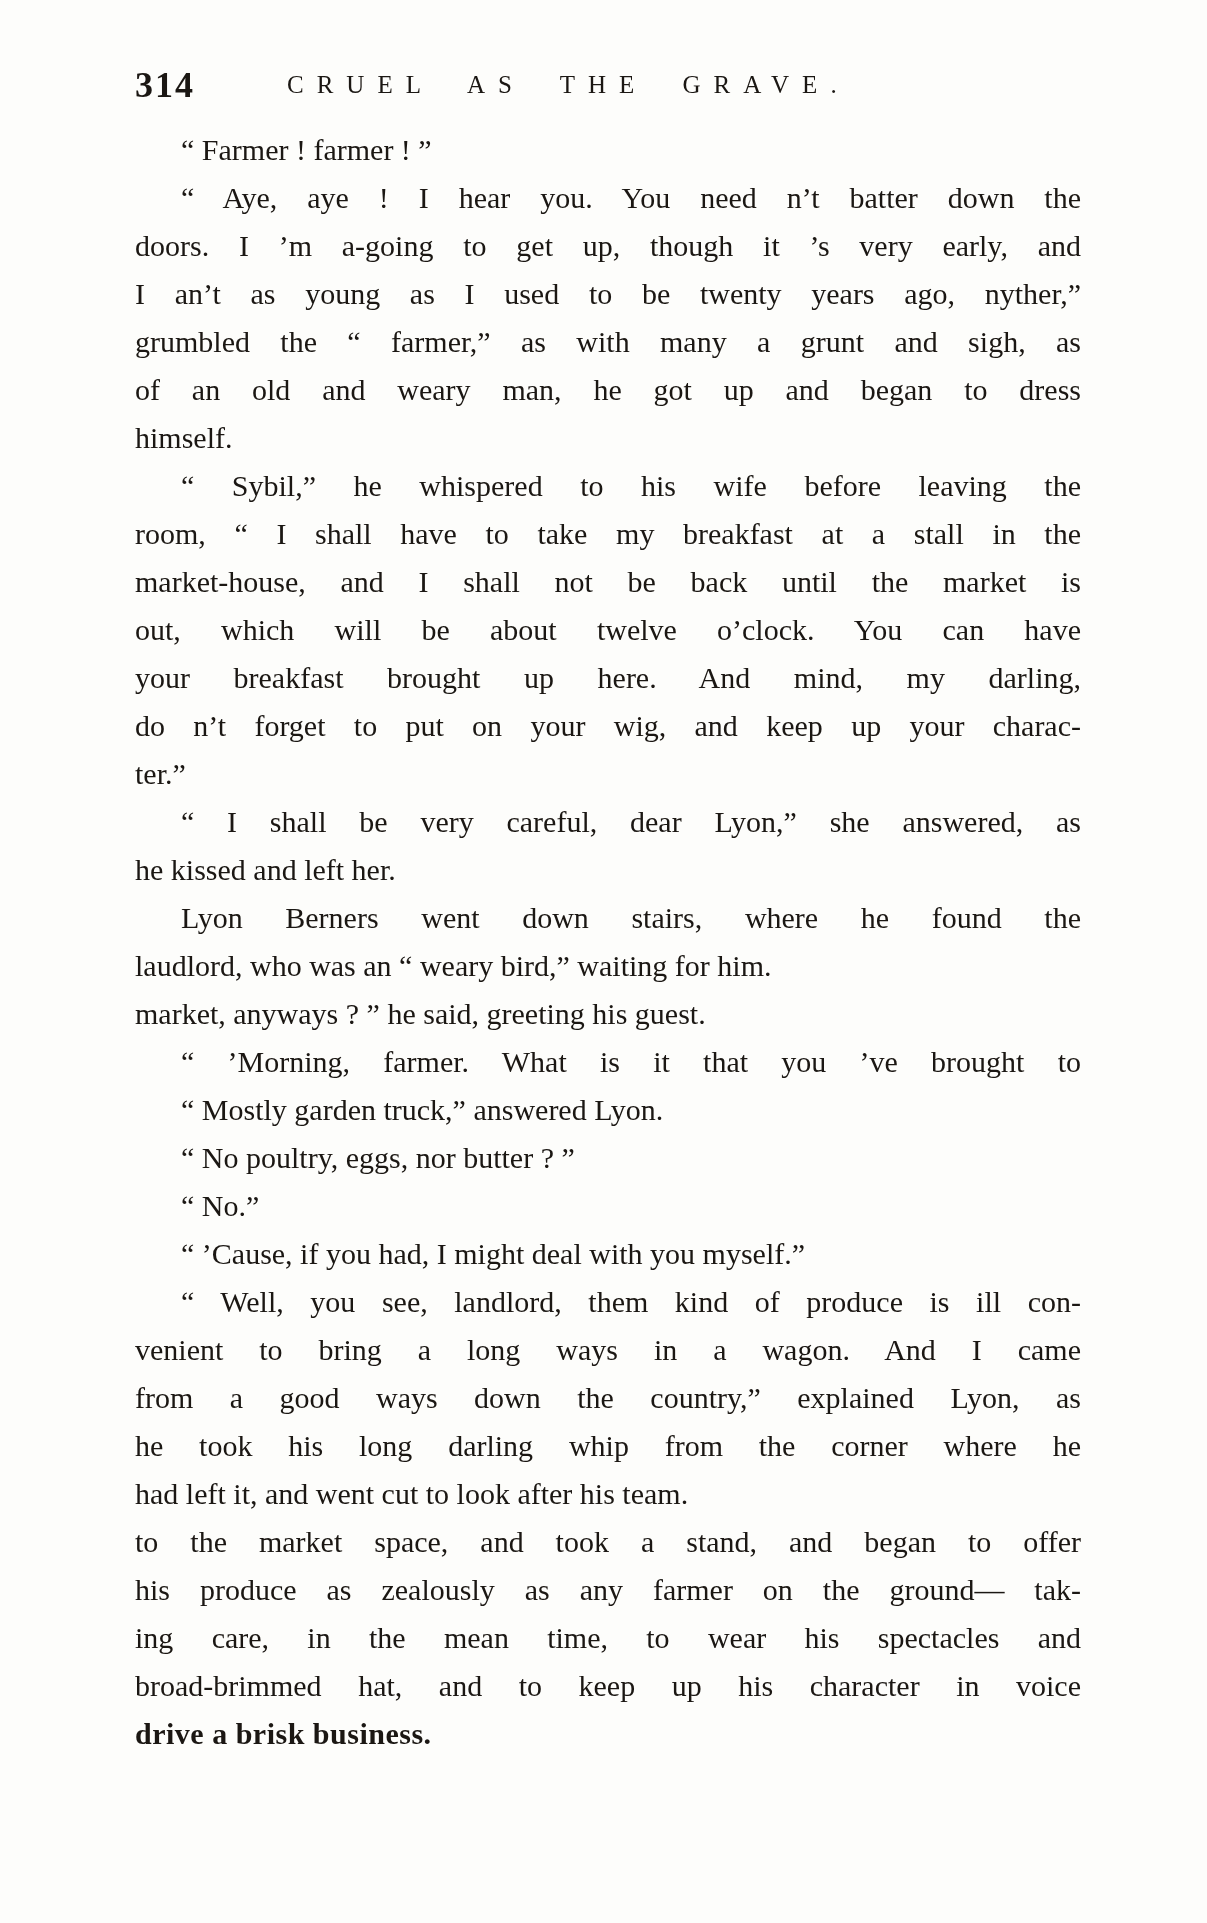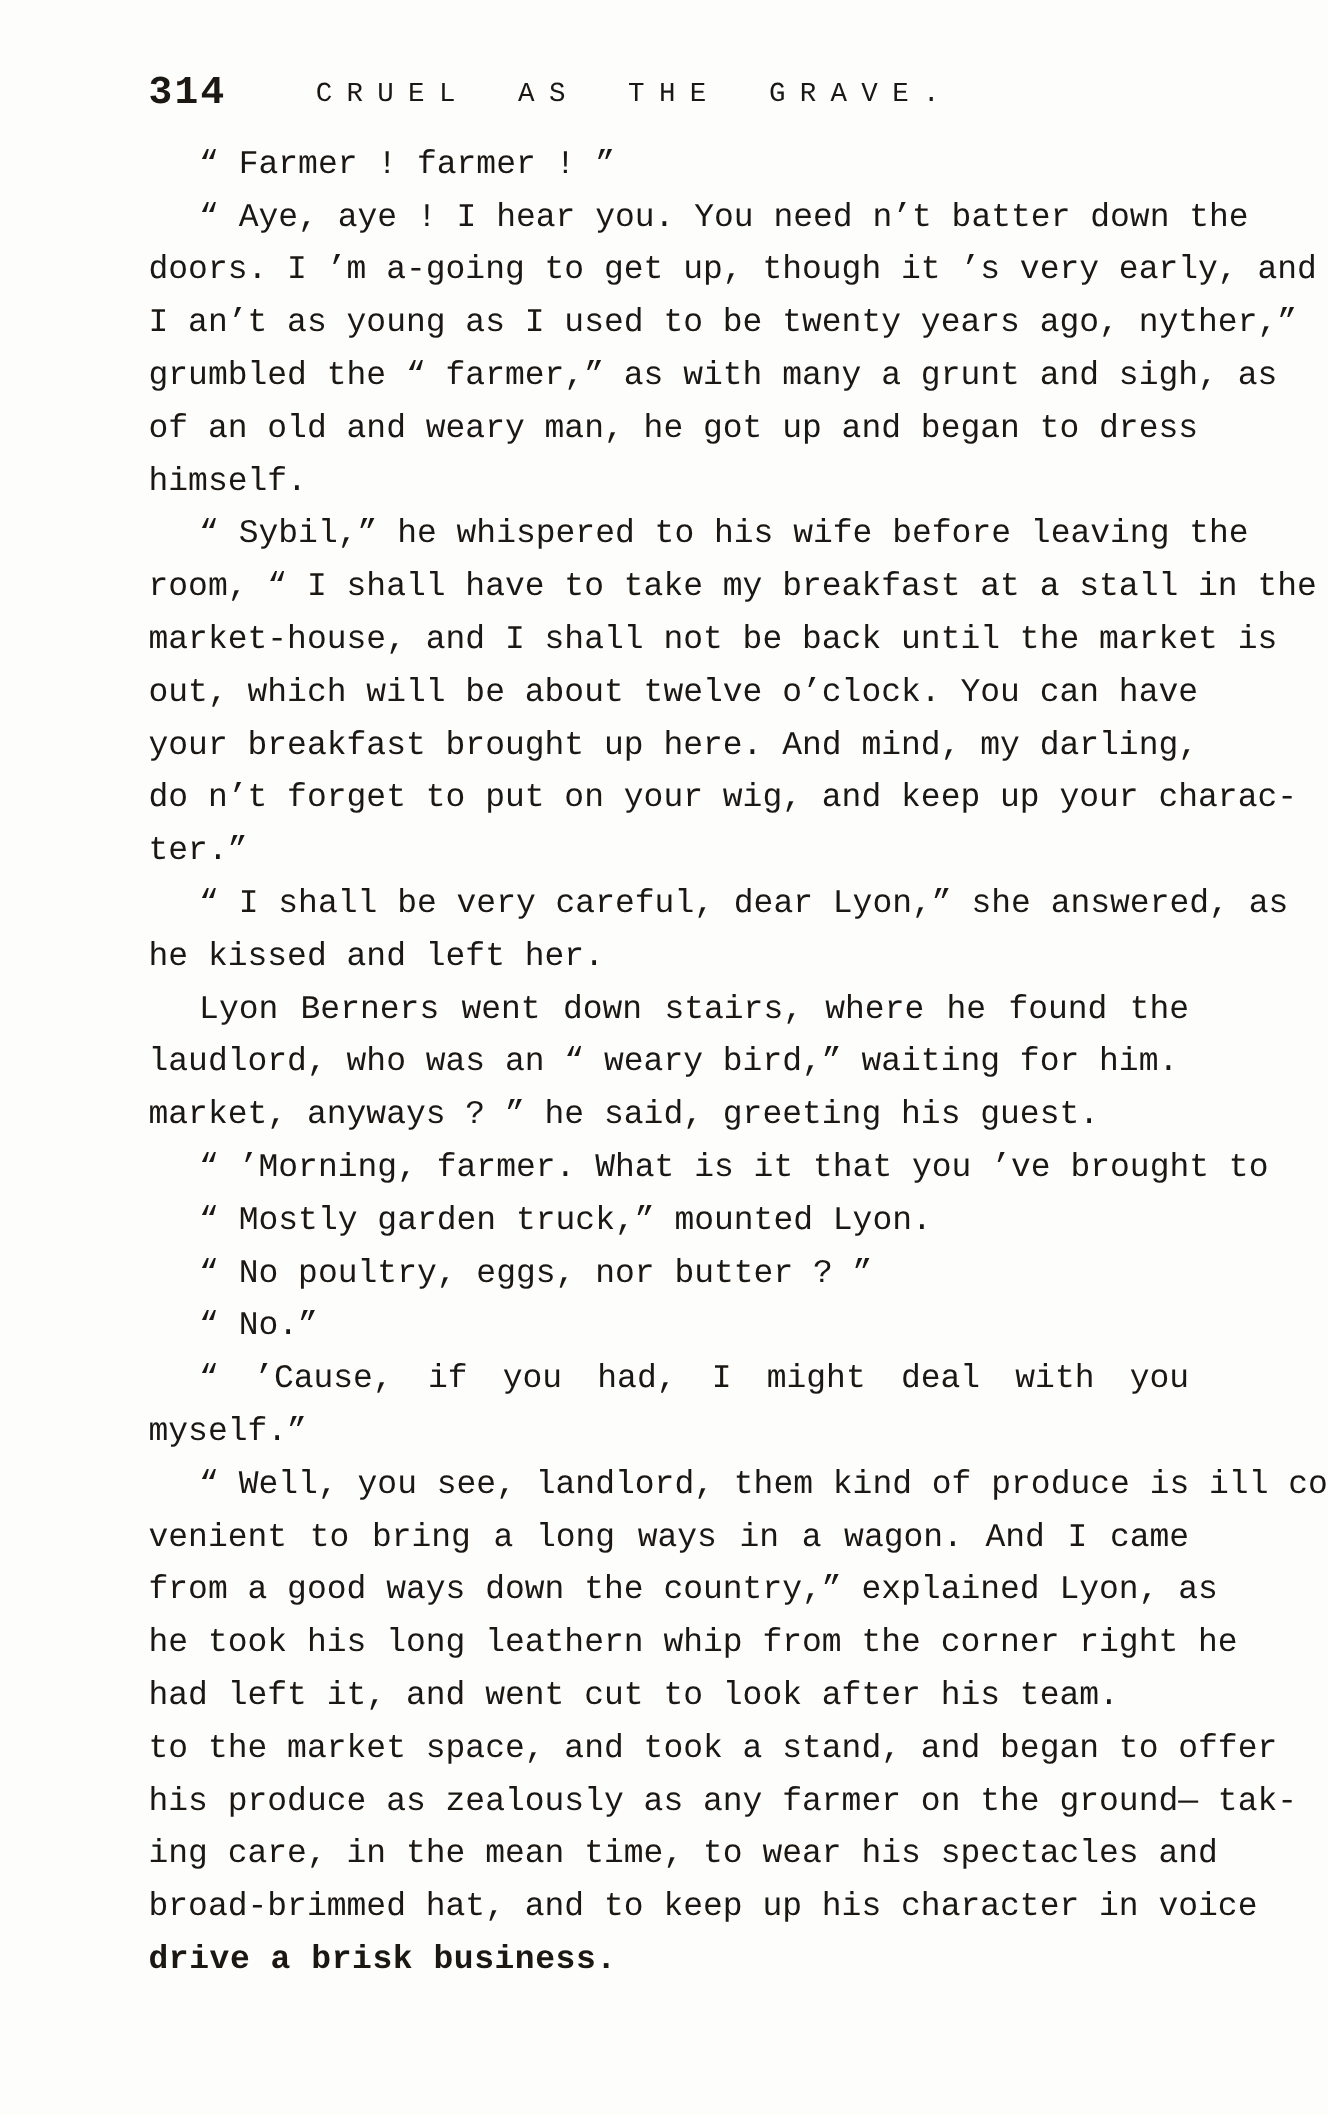--- a/index.html
+++ b/index.html
@@ -9,21 +9,21 @@
   * { margin: 0; padding: 0; box-sizing: border-box; }
   html, body {
     background: var(--paper);
   }
   .page {
     position: relative;
     width: 1207px;
     height: 1923px;
     background: var(--paper);
     color: var(--ink);
-    font-family: Liberation Mono, monospace;
+    font-family: Liberation Serif, serif;
     overflow: hidden;
   }
   .page-header {
     position: absolute;
     top: 64px;
     left: 135px;
     right: 127px;
     height: 46px;
   }
   .page-number {
@@ -99,36 +99,36 @@
       </div>
       <div class="para">
         <div class="line first">Lyon Berners went down stairs, where he found the</div>
         <div class="line last">laudlord, who was an “ weary bird,” waiting for him.</div>
       </div>
       <div class="para">
         <div class="line last">market, anyways ? ”  he said, greeting his guest.</div>
         <div class="line first">“ ’Morning, farmer.  What is it that you ’ve brought to</div>
       </div>
       <div class="para">
-        <div class="line first last">“ Mostly garden truck,” mounted Lyon.</div>
+        <div class="line first last">“ Mostly garden truck,” answered Lyon.</div>
       </div>
       <div class="para">
         <div class="line first last">“ No poultry, eggs, nor butter ? ”</div>
       </div>
       <div class="para">
         <div class="line first last">“ No.”</div>
       </div>
       <div class="para">
         <div class="line first last">“ ’Cause, if you had, I might deal with you myself.”</div>
       </div>
       <div class="para">
         <div class="line first">“ Well, you see, landlord, them kind of produce is ill con-</div>
         <div class="line">venient to bring a long ways in a wagon.  And I came</div>
         <div class="line">from a good ways down the country,” explained Lyon, as</div>
-        <div class="line">he took his long leathern whip from the corner right he</div>
+        <div class="line">he took his long darling whip from the corner where he</div>
         <div class="line last">had left it, and went cut to look after his team.</div>
       </div>
       <div class="para">
         <div class="line">to the market space, and took a stand, and began to offer</div>
         <div class="line">his produce as zealously as any farmer on the ground— tak-</div>
         <div class="line">ing care, in the mean time, to wear his spectacles and</div>
         <div class="line">broad-brimmed hat, and to keep up his character in voice</div>
         <div class="line last">drive a brisk business.</div>
       </div>
     </main>

